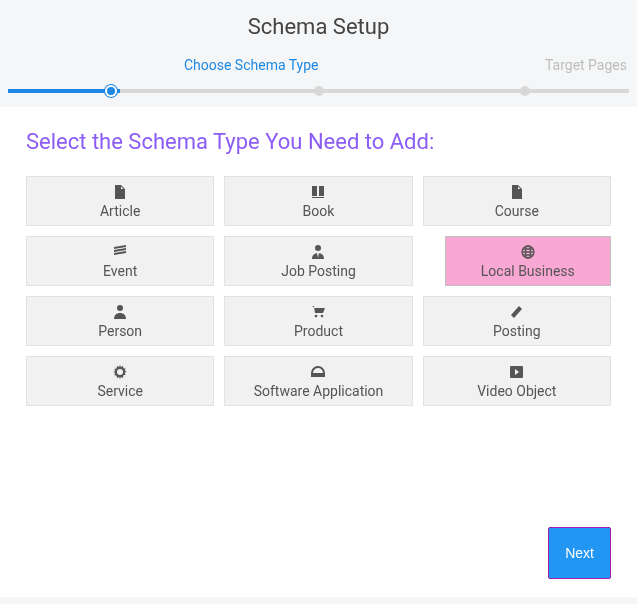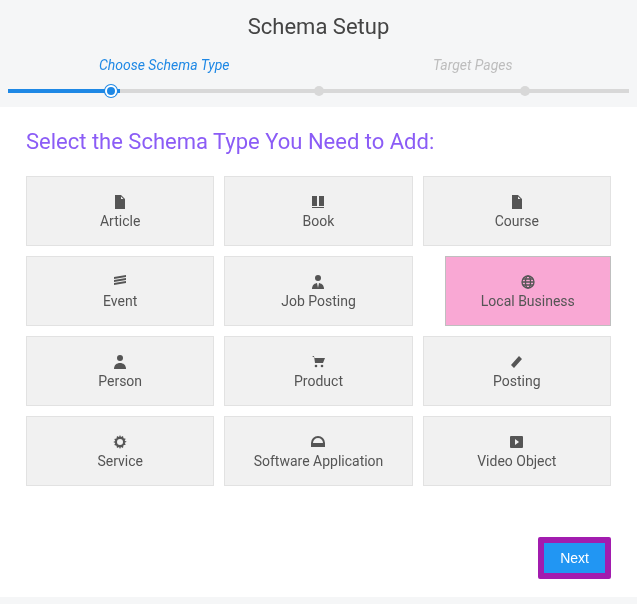--- a/index.html
+++ b/index.html
@@ -24,25 +24,24 @@
     margin: 0 0 6px;
   }
   .step-labels {
     display: flex;
     position: absolute;
     top: 0; left: 0; right: 0;
     padding: 0 10px;
   }
   .step-label {
     flex: 1;
-    text-align: center;
+    text-align: right;
     font-size: 14px;
     color: #bdbdbd;
     padding-bottom: 14px;
-    font-style: italic;
   }
   .step-label.active { color: #1e88e5; }
   .step-track {
     position: absolute;
     top: 32px;
     left: 8px; right: 8px;
     height: 4px;
     background: #d8d8d8;
   }
   .step-fill {
@@ -79,21 +78,21 @@
     margin-bottom: 22px;
   }
   .grid {
     display: grid;
     grid-template-columns: repeat(3, 1fr);
     gap: 10px;
   }
   .schema-card {
     background: #f1f1f1;
     border: 1px solid #e2e2e2;
-    height: 70px;
+    height: 50px;
     display: flex;
     flex-direction: column;
     align-items: center;
     justify-content: center;
     cursor: pointer;
     color: #555;
     font-size: 14px;
     gap: 3px;
   }
   .schema-card.selected {
@@ -110,22 +109,22 @@
   }
   .schema-card .icon svg { display: block; }
   .footer {
     position: absolute;
     right: 26px;
     bottom: 18px;
   }
   .next-btn {
     background: #2196f3;
     color: #fff;
-    border: 6px solid #a21caf;
-    padding: 7px 16px;
+    border: 1px solid #a21caf;
+    padding: 17px 16px;
     font-size: 14px;
     cursor: pointer;
     border-radius: 2px;
   }
 </style>
 </head>
 <body>
 
 <div class="container">
   <h1 class="title">Schema Setup</h1>

